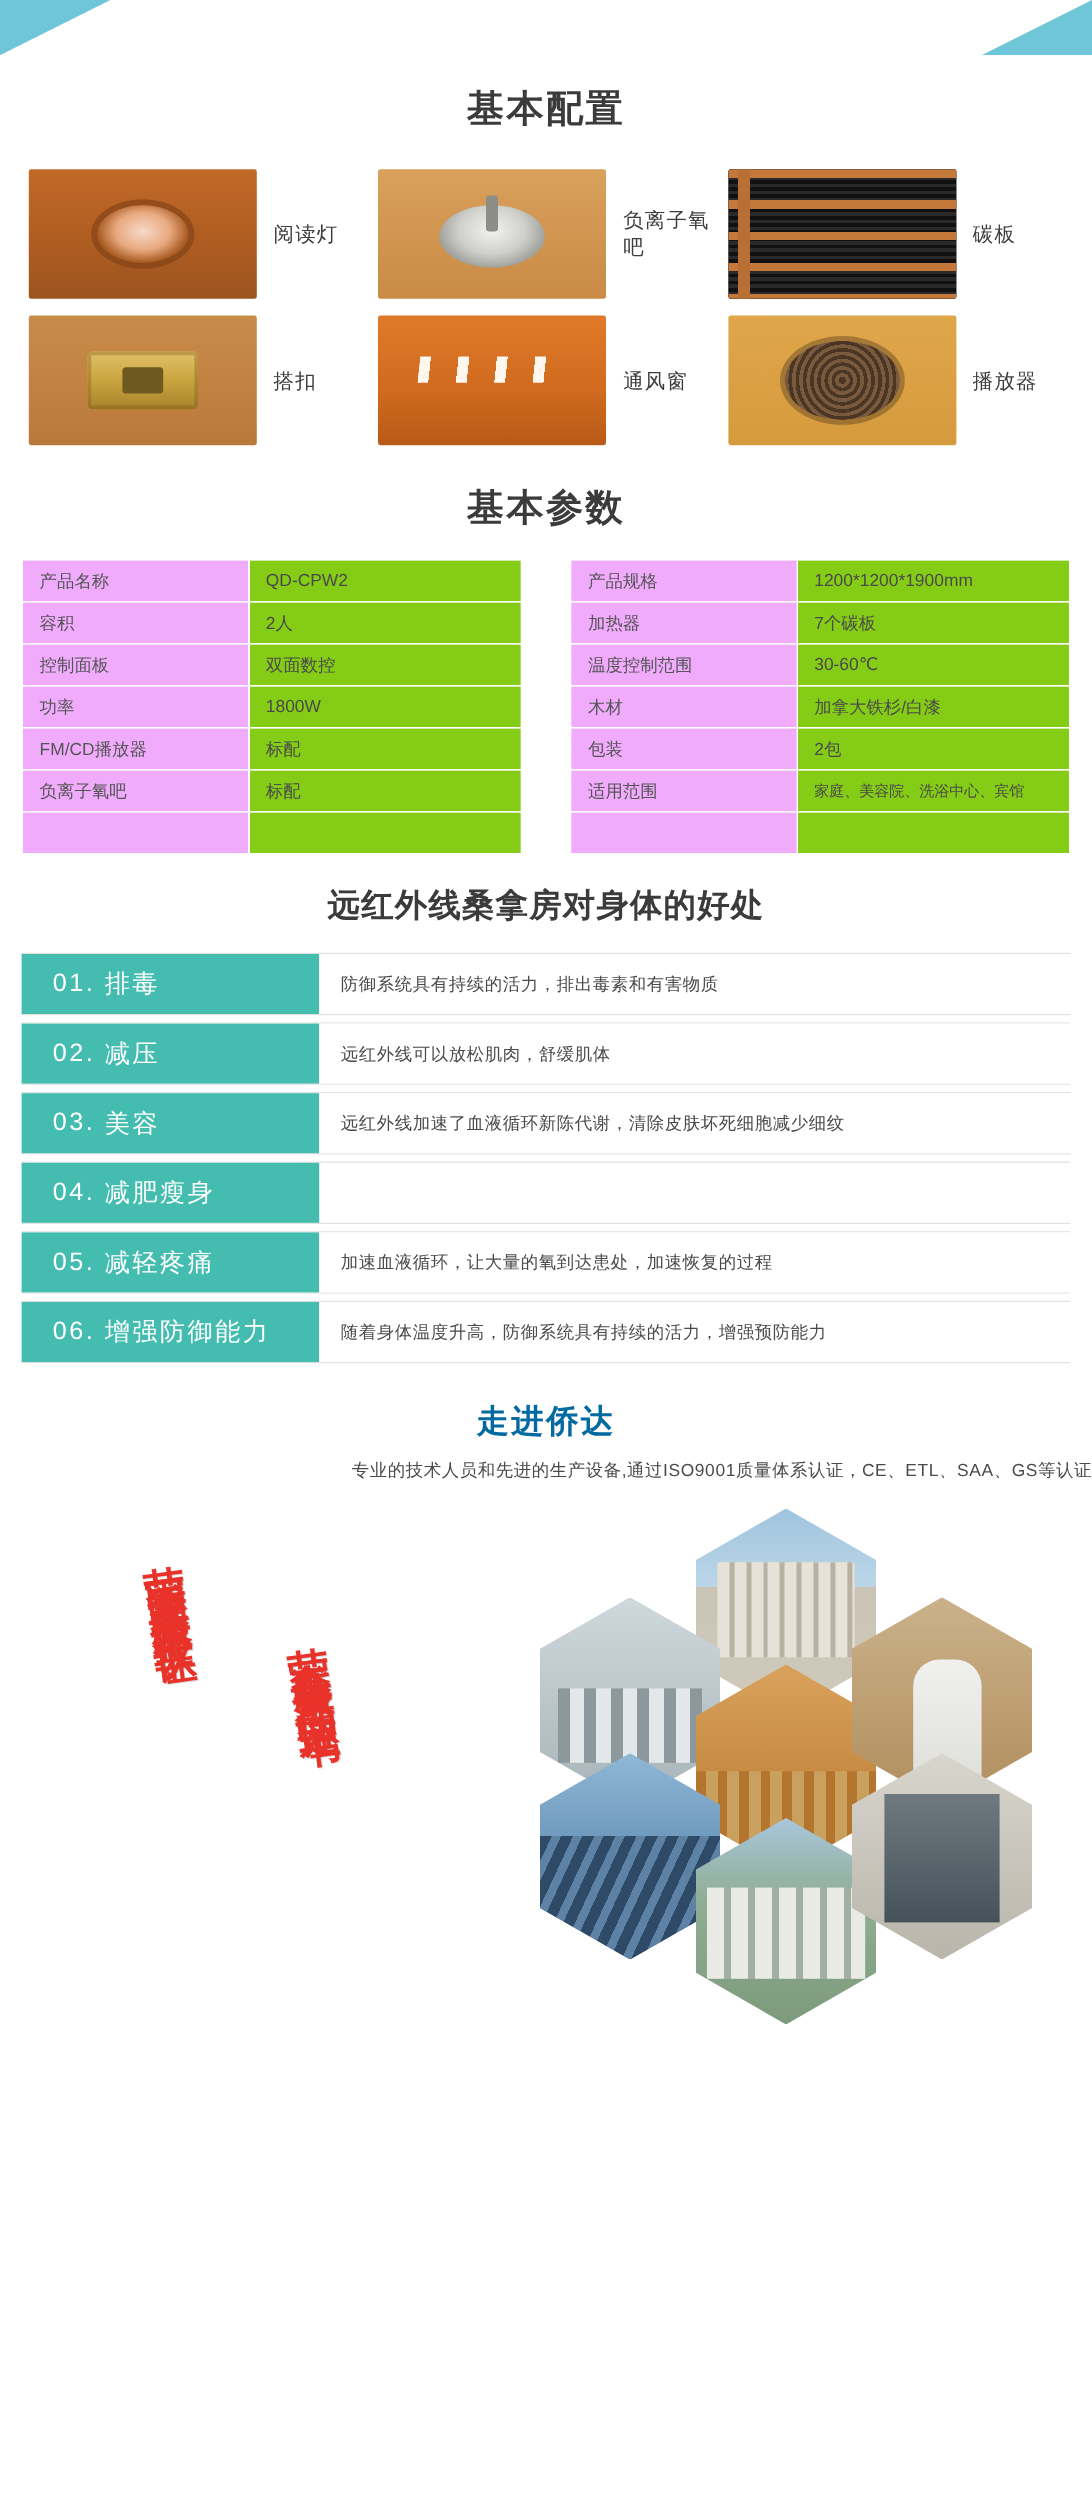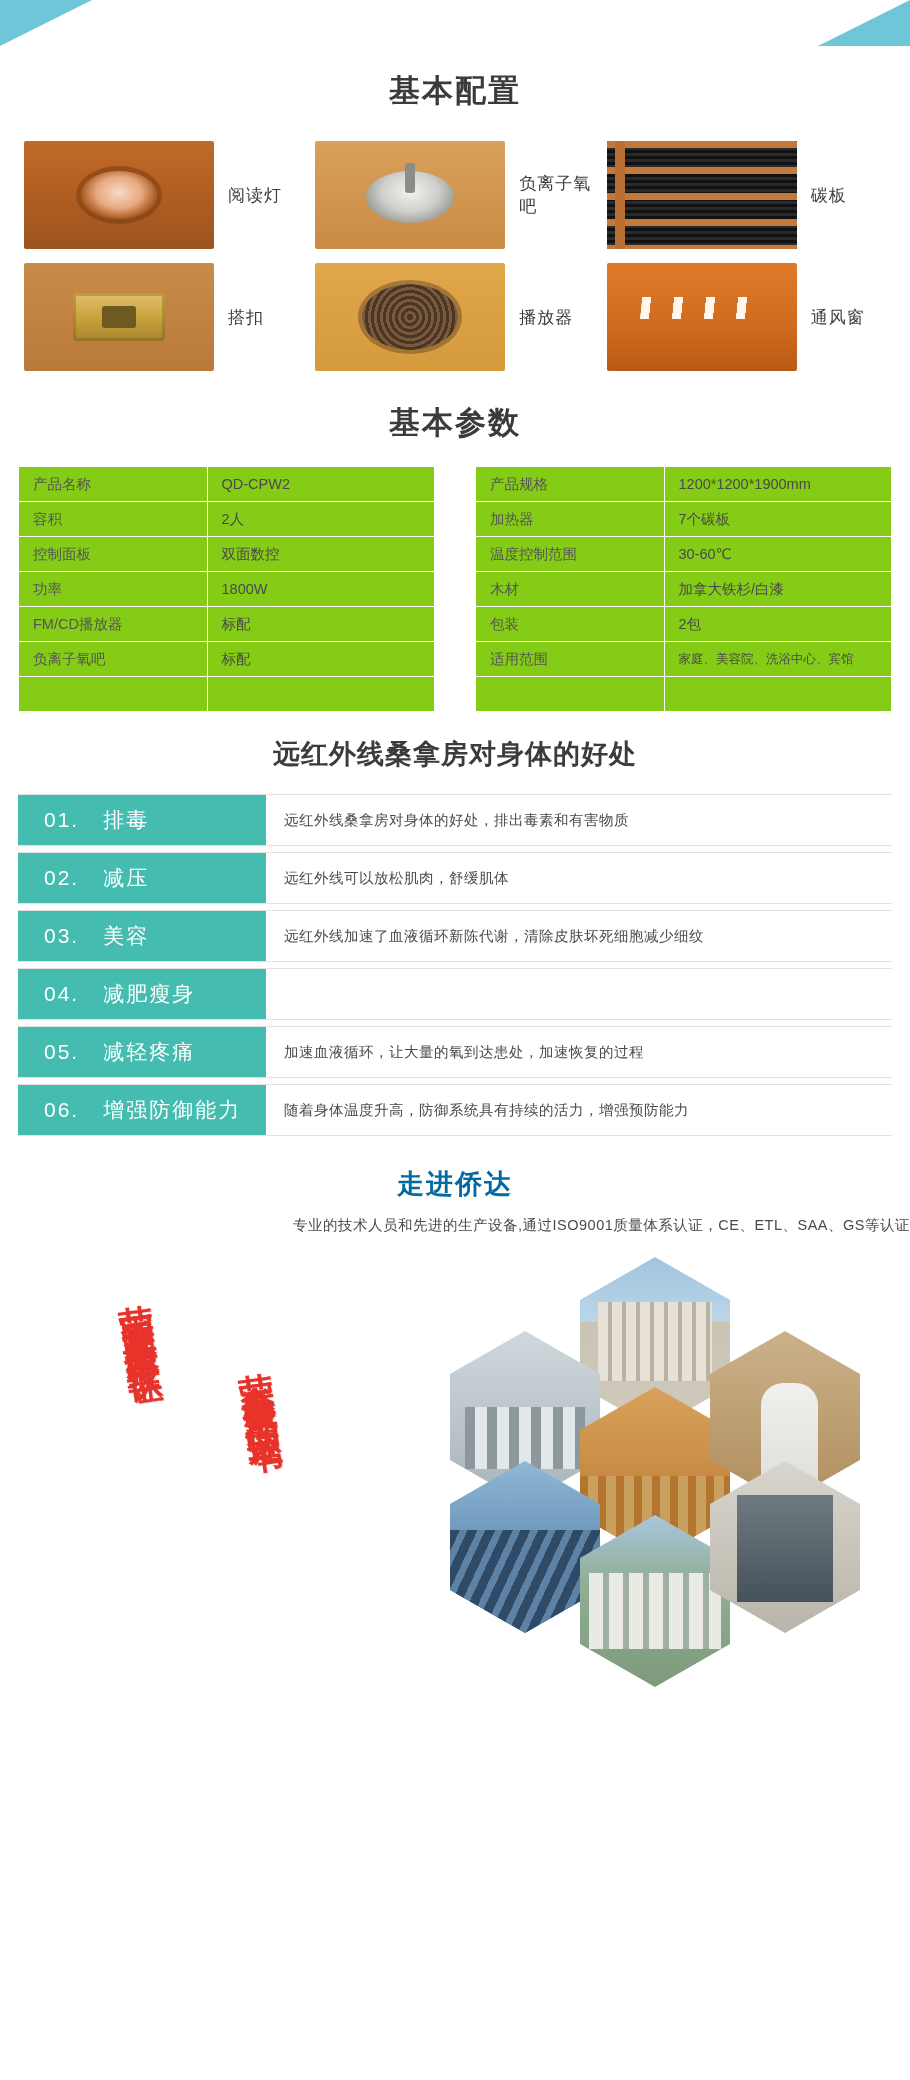--- a/index.html
+++ b/index.html
@@ -204,21 +204,21 @@
     height: 34px;
     padding: 0 14px;
     border: 1px solid #ffffff;
     background: #f3f3f3;
     white-space: nowrap;
     overflow: hidden;
     text-overflow: ellipsis;
   }
   .params td.k {
     width: 150px;
-    background: #84cc16;
+    background: #f0abfc;
     color: #555;
   }
   .params td.v {
     width: 187px;
     background: #84cc16;
   }
   .params td.gap {
     width: 10px;
     background: #ffffff;
     border: none;
@@ -245,21 +245,21 @@
     background: #44bdb0;
     color: #ffffff;
     font-size: 21px;
     letter-spacing: 2px;
     display: flex;
     align-items: center;
     padding: 11px 0 11px 26px;
     box-sizing: border-box;
   }
   .benefit-no .num {
-    margin-right: 24px;
+    margin-right: 8px;
   }
   .benefit-text {
     flex: 1;
     display: flex;
     align-items: center;
     padding-left: 18px;
     font-size: 14.5px;
     color: #4a4a4a;
     letter-spacing: .5px;
     background: #ffffff;
@@ -404,26 +404,26 @@
     </div>
     <div class="config-cell">
       <div class="config-thumb th-carbon"></div>
       <div class="config-label">碳板</div>
     </div>
     <div class="config-cell">
       <div class="config-thumb th-latch"></div>
       <div class="config-label">搭扣</div>
     </div>
     <div class="config-cell">
+      <div class="config-thumb th-vent"></div>
+      <div class="config-label">通风窗</div>
+    </div>
+    <div class="config-cell">
       <div class="config-thumb th-speaker"></div>
       <div class="config-label">播放器</div>
-    </div>
-    <div class="config-cell">
-      <div class="config-thumb th-vent"></div>
-      <div class="config-label">通风窗</div>
     </div>
   </div>
 
   <div class="section-title">基本参数</div>
 
   <table class="params">
     <tbody>
       <tr>
         <td class="k">产品名称</td>
         <td class="v">QD-CPW2</td>
@@ -477,21 +477,21 @@
   </table>
 
   <div class="section-title sub">远红外线桑拿房对身体的好处</div>
 
   <div class="benefits">
     <div class="benefit-row">
       <div class="benefit-no">
         <span class="num">01.</span>
         <span>排毒</span>
       </div>
-      <div class="benefit-text">远红外线桑拿房对身体的好处，排出毒素和有害物质</div>
+      <div class="benefit-text">防御系统具有持续的活力，排出毒素和有害物质</div>
     </div>
     <div class="benefit-row">
       <div class="benefit-no">
         <span class="num">02.</span>
         <span>减压</span>
       </div>
       <div class="benefit-text">远红外线可以放松肌肉，舒缓肌体</div>
     </div>
     <div class="benefit-row">
       <div class="benefit-no">

